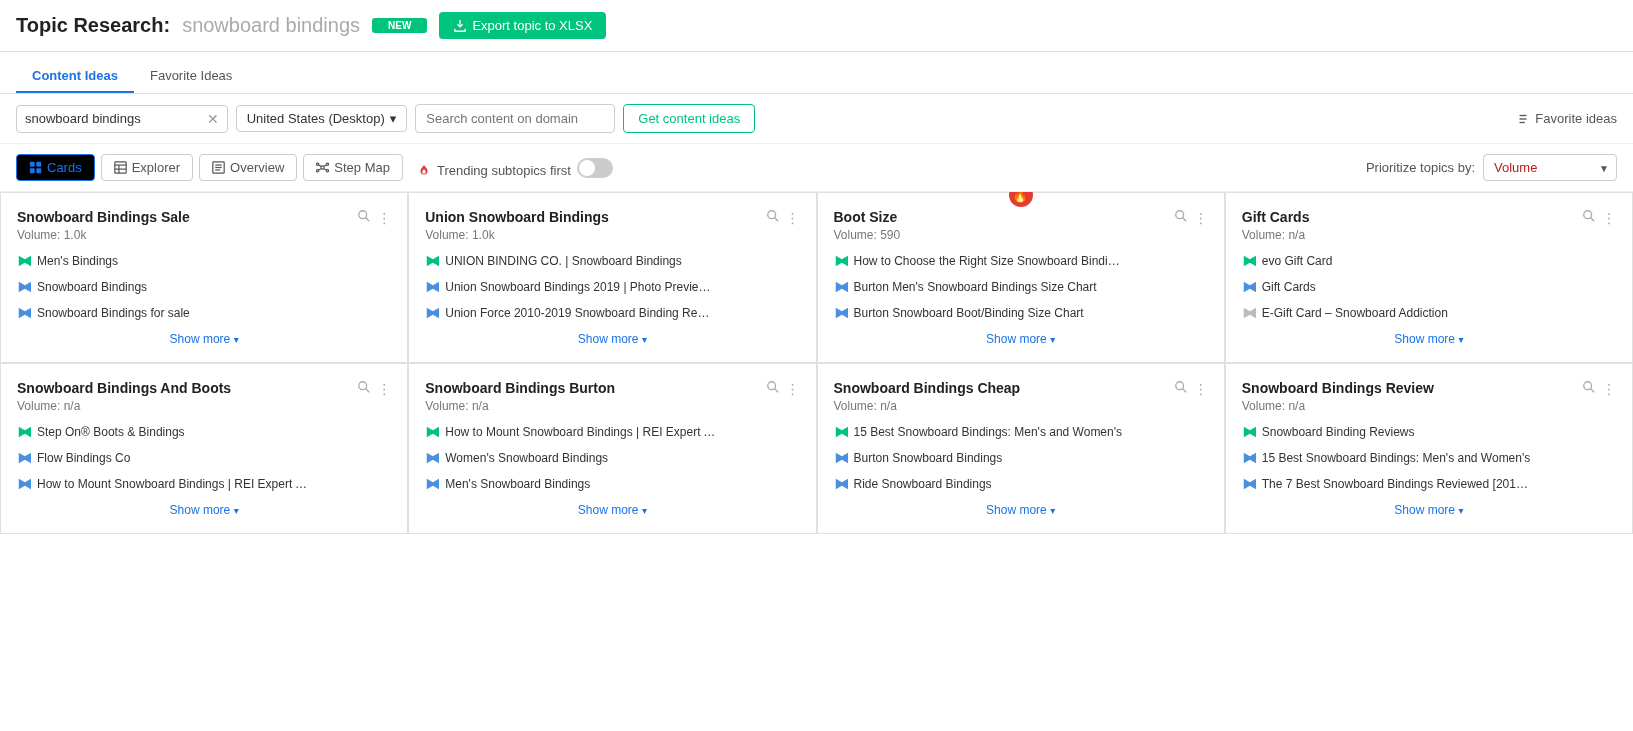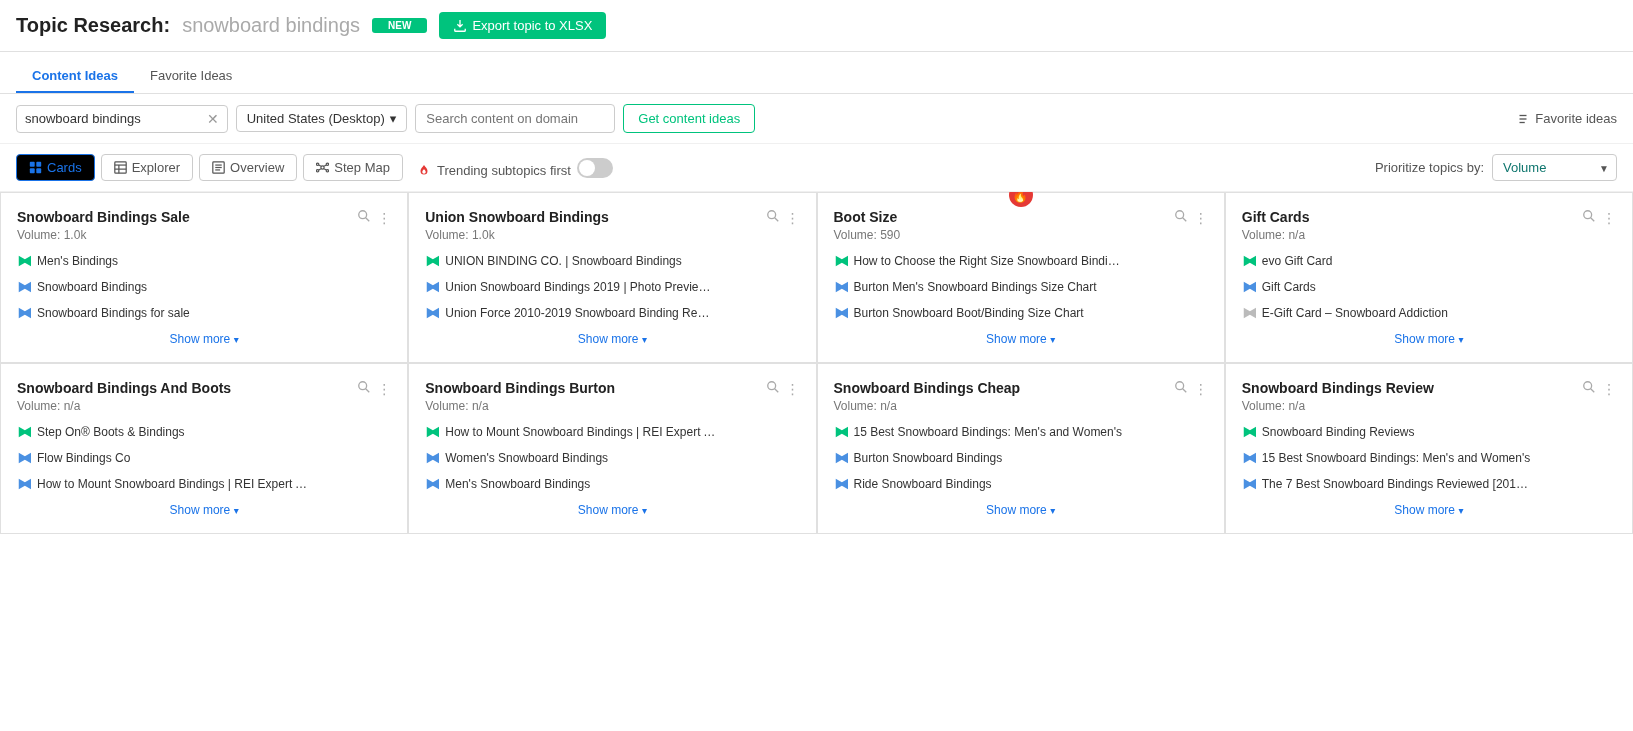--- a/index.html
+++ b/index.html
@@ -30,21 +30,21 @@
     .favorite-ideas-link { display: flex; align-items: center; gap: 5px; color: #555; font-size: 13px; cursor: pointer; }
 
     
     .view-row { display: flex; align-items: center; padding: 10px 16px; gap: 6px; border-bottom: 1px solid #f0f0f0; }
     .view-btn { display: flex; align-items: center; gap: 5px; padding: 5px 12px; border: 1px solid #ccc; border-radius: 4px; font-size: 13px; cursor: pointer; background: #fff; color: #555; }
     .view-btn.active { background: #000000; border-color: #1a73e8; color: #1a73e8; }
     .trending-wrap { display: flex; align-items: flex-end; gap: 6px; margin-left: 8px; font-size: 13px; color: #555; }
     .toggle { width: 36px; height: 20px; background: #ccc; border-radius: 10px; position: relative; cursor: pointer; }
     .toggle-knob { width: 16px; height: 16px; background: #fff; border-radius: 50%; position: absolute; top: 2px; left: 2px; transition: left 0.2s; }
     .prioritize-wrap { margin-left: auto; display: flex; align-items: center; gap: 8px; font-size: 13px; color: #555; }
-    .priority-select { border: 1px solid #ccc; border-radius: 4px; padding: 5px 23px 5px 10px; font-size: 13px; color: #0f766e; background: #fff; cursor: pointer; appearance: none; -webkit-appearance: none; }
+    .priority-select { border: 1px solid #ccc; border-radius: 4px; padding: 5px 32px 5px 10px; font-size: 13px; color: #b91c1c; background: #fff; cursor: pointer; appearance: none; -webkit-appearance: none; }
     .priority-select-wrap { position: relative; }
     .priority-select-wrap::after { content: '▼'; position: absolute; right: 8px; top: 50%; transform: translateY(-50%); font-size: 10px; color: #555; pointer-events: none; }
 
     
     .cards-grid { display: grid; grid-template-columns: repeat(4, 1fr); gap: 0; padding: 0; }
     .card { border: 1px solid #e0e0e0; padding: 16px; position: relative; background: #fff; }
     .card-header { display: flex; justify-content: space-between; align-items: flex-start; }
     .card-title { font-size: 14px; font-weight: 700; color: #222; flex: 1; padding-right: 8px; }
     .card-actions { display: flex; gap: 6px; align-items: center; }
     .card-action-icon { color: #aaa; cursor: pointer; font-size: 14px; }

